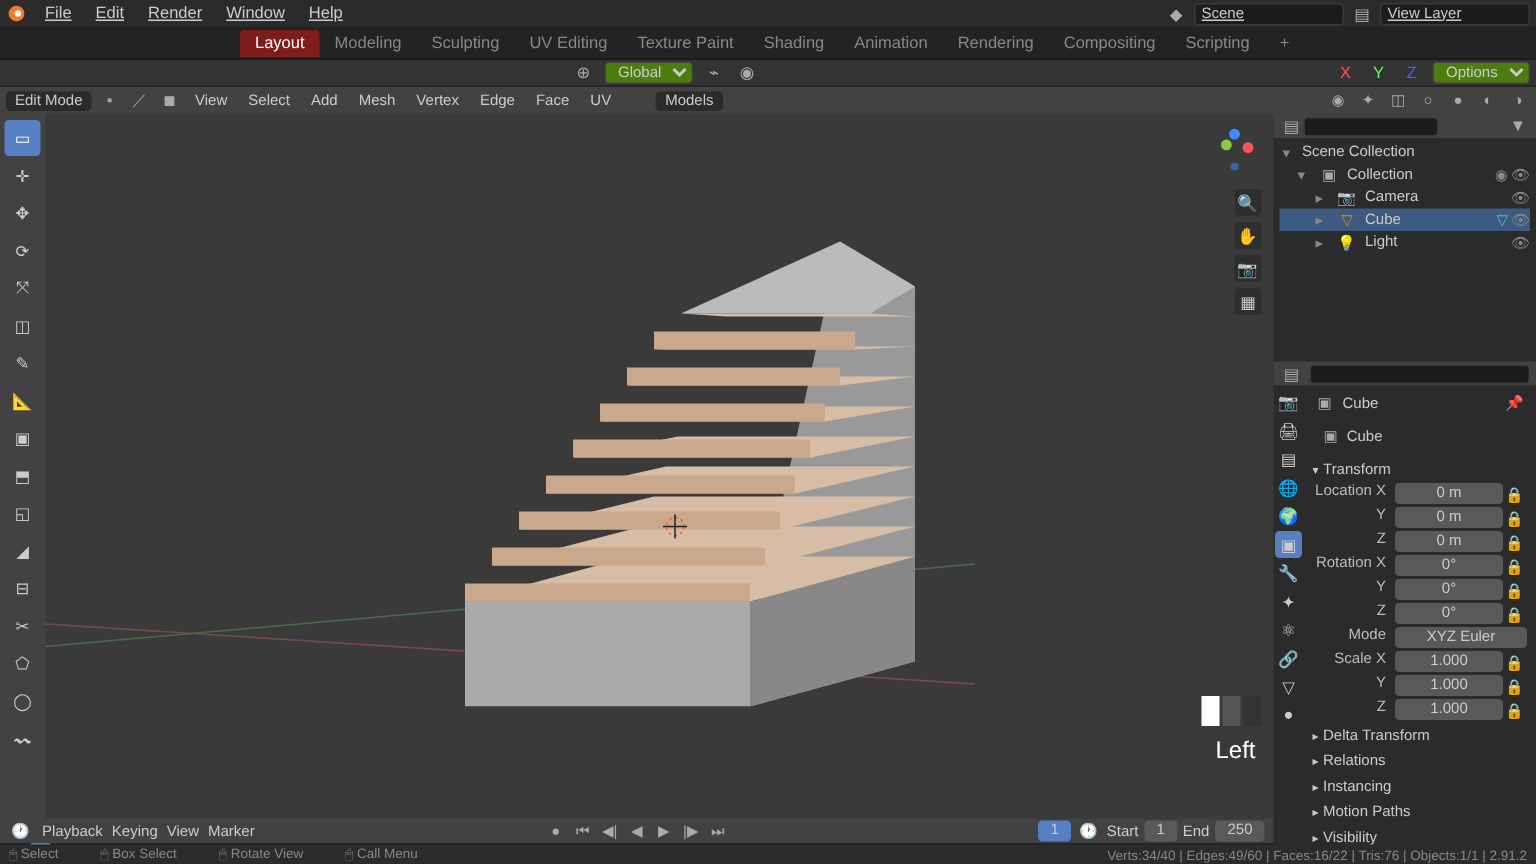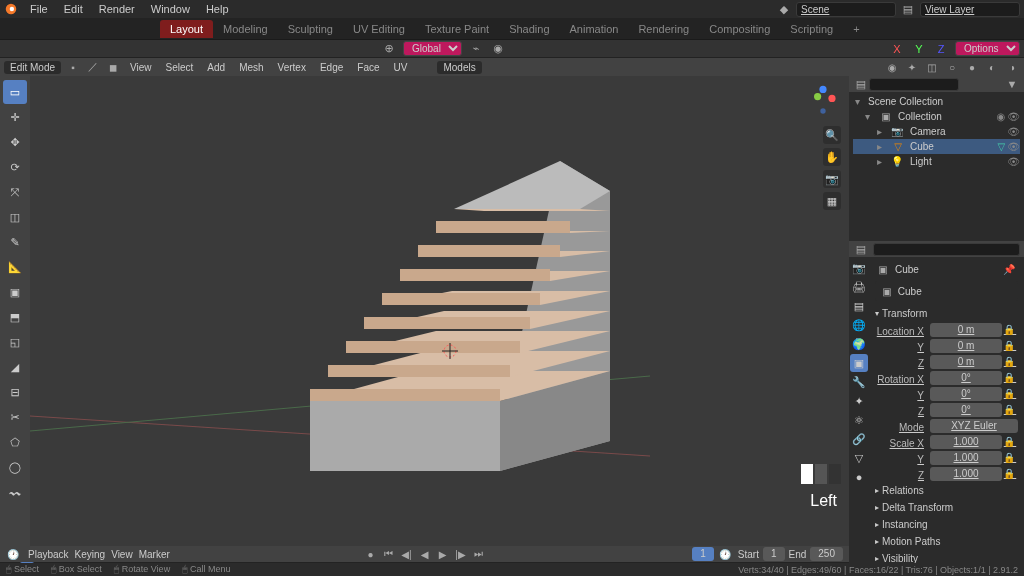--- a/index.html
+++ b/index.html
@@ -1,26 +1,26 @@
 <!DOCTYPE html>
 <html><head>
 <meta charset="utf-8">
 <style>
 * { margin: 0; padding: 0; box-sizing: border-box; font-family: -apple-system, BlinkMacSystemFont, "Segoe UI", sans-serif; }
 body { width: 1024px; height: 576px; background: #2b2b2b; color: #ccc; font-size: 11px; overflow: hidden; position: relative; }
 .topmenu { height: 18px; background: #2b2b2b; display: flex; align-items: center; padding: 0 4px; }
 .topmenu .logo { width: 14px; height: 14px; margin-right: 4px; }
-.topmenu .menu-item { padding: 2px 8px; cursor: pointer; font-size: 11px; }
+.topmenu .menu-item { padding: 2px 8px; cursor: pointer; font-size: 11px; text-decoration: underline; }
 .topmenu .right { margin-left: auto; display: flex; align-items: center; gap: 4px; }
 .topmenu input { background: #1c1c1c; border: 1px solid #3a3a3a; color: #ccc; font-size: 10px; padding: 1px 4px; width: 100px; border-radius: 3px; text-decoration: underline; }
 .tabs-row { height: 22px; background: #232323; display: flex; align-items: center; padding-left: 160px; border-bottom: 1px solid #1a1a1a; }
 .tab { padding: 3px 10px; font-size: 11px; color: #888; cursor: pointer; }
 .tab.active { color: #fff; background: #7f1d1d; border-radius: 3px 3px 0 0; }
 .header2 { height: 18px; background: #333; display: flex; align-items: center; padding: 0 4px; gap: 6px; border-bottom: 1px solid #222; }
-.header2 select { background: #be185d; border: 1px solid #444; color: #ccc; font-size: 10px; padding: 0 4px; border-radius: 3px; }
+.header2 select { background: #4d7c0f; border: 1px solid #444; color: #ccc; font-size: 10px; padding: 0 4px; border-radius: 3px; }
 .icon-btn { width: 16px; height: 16px; display: inline-flex; align-items: center; justify-content: center; color: #aaa; }
 .row3 { height: 18px; background: #424242; display: flex; align-items: center; padding: 0 4px; gap: 4px; font-size: 10px; }
 .row3 .sel { background: #2b2b2b; border-radius: 3px; padding: 1px 6px; }
 .row3 .mitem { padding: 2px 5px; }
 .main { position: absolute; top: 76px; left: 0; right: 0; bottom: 30px; display: flex; }
 .left-tools { width: 30px; background: #424242; display: flex; flex-direction: column; padding-top: 4px; gap: 1px; }
 .tool { width: 24px; height: 24px; margin: 0 auto; border-radius: 3px; display: flex; align-items: center; justify-content: center; color: #ccc; }
 .tool.active { background: #5680c2; color: #fff; }
 .bevel-panel { width: 192px; background: #3a3a3a; border-radius: 4px; padding: 6px 8px; position: absolute; left: 34px; top: 0; font-size: 10px; }
 .bevel-panel .title { color: #ccc; margin-bottom: 6px; display: flex; align-items: center; gap: 4px; }
@@ -54,35 +54,35 @@
 .tree-row .tri { width: 9px; color: #888; }
 .outliner-spacer { flex: 0 0 70px; }
 .props-hdr { height: 20px; background: #424242; display: flex; align-items: center; padding: 0 4px; gap: 4px; }
 .props-hdr input { background: #1c1c1c; border: 1px solid #3a3a3a; color: #ccc; font-size: 10px; flex: 1; border-radius: 3px; padding: 0 3px; }
 .props-body { flex: 1; display: flex; }
 .props-tabs { width: 20px; background: #2b2b2b; display: flex; flex-direction: column; padding-top: 2px; }
 .ptab { width: 18px; height: 18px; margin: 0 auto 1px; border-radius: 3px; display: flex; align-items: center; justify-content: center; }
 .ptab.active { background: #5680c2; }
 .props-content { flex: 1; padding: 4px 6px; font-size: 10px; }
 .props-content .crumb { background: #2b2b2b; padding: 2px 4px; border-radius: 3px; margin-bottom: 4px; }
-.prop-row2 { display: flex; align-items: flex-end; margin-bottom: 1px; height: 15px; text-decoration: underline; }
+.prop-row2 { display: flex; align-items: flex-start; margin-bottom: 1px; height: 15px; }
 .prop-row2 .lbl { width: 55px; text-align: right; padding-right: 6px; color: #bbb; font-size: 10px; }
 .prop-row2 .val { flex: 1; background: #595959; border-radius: 3px; text-align: center; height: 14px; line-height: 14px; font-size: 10px; }
 .section-hdr { color: #ccc; padding: 3px 0; display: flex; align-items: center; gap: 3px; }
 .section-hdr::before { content: "▸"; font-size: 8px; }
 .section-hdr.open::before { content: "▾"; }
 .timeline { position: absolute; left: 0; right: 175px; bottom: 0; height: 30px; background: #232323; }
 .timeline-ctrl { height: 16px; display: flex; align-items: center; padding: 0 6px; gap: 6px; background: #424242; font-size: 10px; }
 .timeline-ctrl .center { position: absolute; left: 50%; transform: translateX(-50%); display: flex; gap: 2px; }
 .timeline-ctrl .right { margin-left: auto; display: flex; gap: 4px; align-items: center; }
 .num-field { background: #595959; border-radius: 3px; padding: 0 8px; height: 14px; line-height: 14px; }
 .num-field.blue { background: #5680c2; }
 .ruler { height: 14px; position: relative; display: flex; justify-content: space-between; padding: 0 20px; font-size: 9px; color: #888; align-items: center; }
 .ruler .marker { position: absolute; left: 20px; top: 0; width: 14px; height: 14px; background: #5680c2; color: #fff; text-align: center; border-radius: 2px; line-height: 14px; }
-.status2 { position: absolute; left: 0; right: 0; bottom: 0; height: 13px; background: #2b2b2b; font-size: 9px; display: flex; align-items: center; padding: 0 6px; gap: 12px; color: #888; }
+.status2 { position: absolute; left: 0; right: 0; bottom: 0; height: 13px; background: #2b2b2b; font-size: 9px; display: flex; align-items: center; padding: 0 6px; gap: 28px; color: #888; }
 .status2 .right { margin-left: auto; }
 svg.stairs { position: absolute; left: 50%; top: 50%; transform: translate(-50%, -50%); }
 </style>
 </head>
 <body>
 
 <div class="topmenu">
   <span class="logo">
     <svg viewBox="0 0 16 16">
         <circle cx="8" cy="8" r="6" fill="#f5792a"></circle>
@@ -453,22 +453,22 @@
         <div class="prop-row2">
             <span class="lbl">Y</span>
             <span class="val">1.000</span>
             <span class="icon-btn">🔒</span>
           </div>
         <div class="prop-row2">
             <span class="lbl">Z</span>
             <span class="val">1.000</span>
             <span class="icon-btn">🔒</span>
           </div>
+        <div class="section-hdr">Delta Transform</div>
         <div class="section-hdr">Relations</div>
-        <div class="section-hdr">Delta Transform</div>
         <div class="section-hdr">Instancing</div>
         <div class="section-hdr">Motion Paths</div>
         <div class="section-hdr">Visibility</div>
 
       </div>
     </div>
   </div>
 </div>
 
 <div class="timeline">

